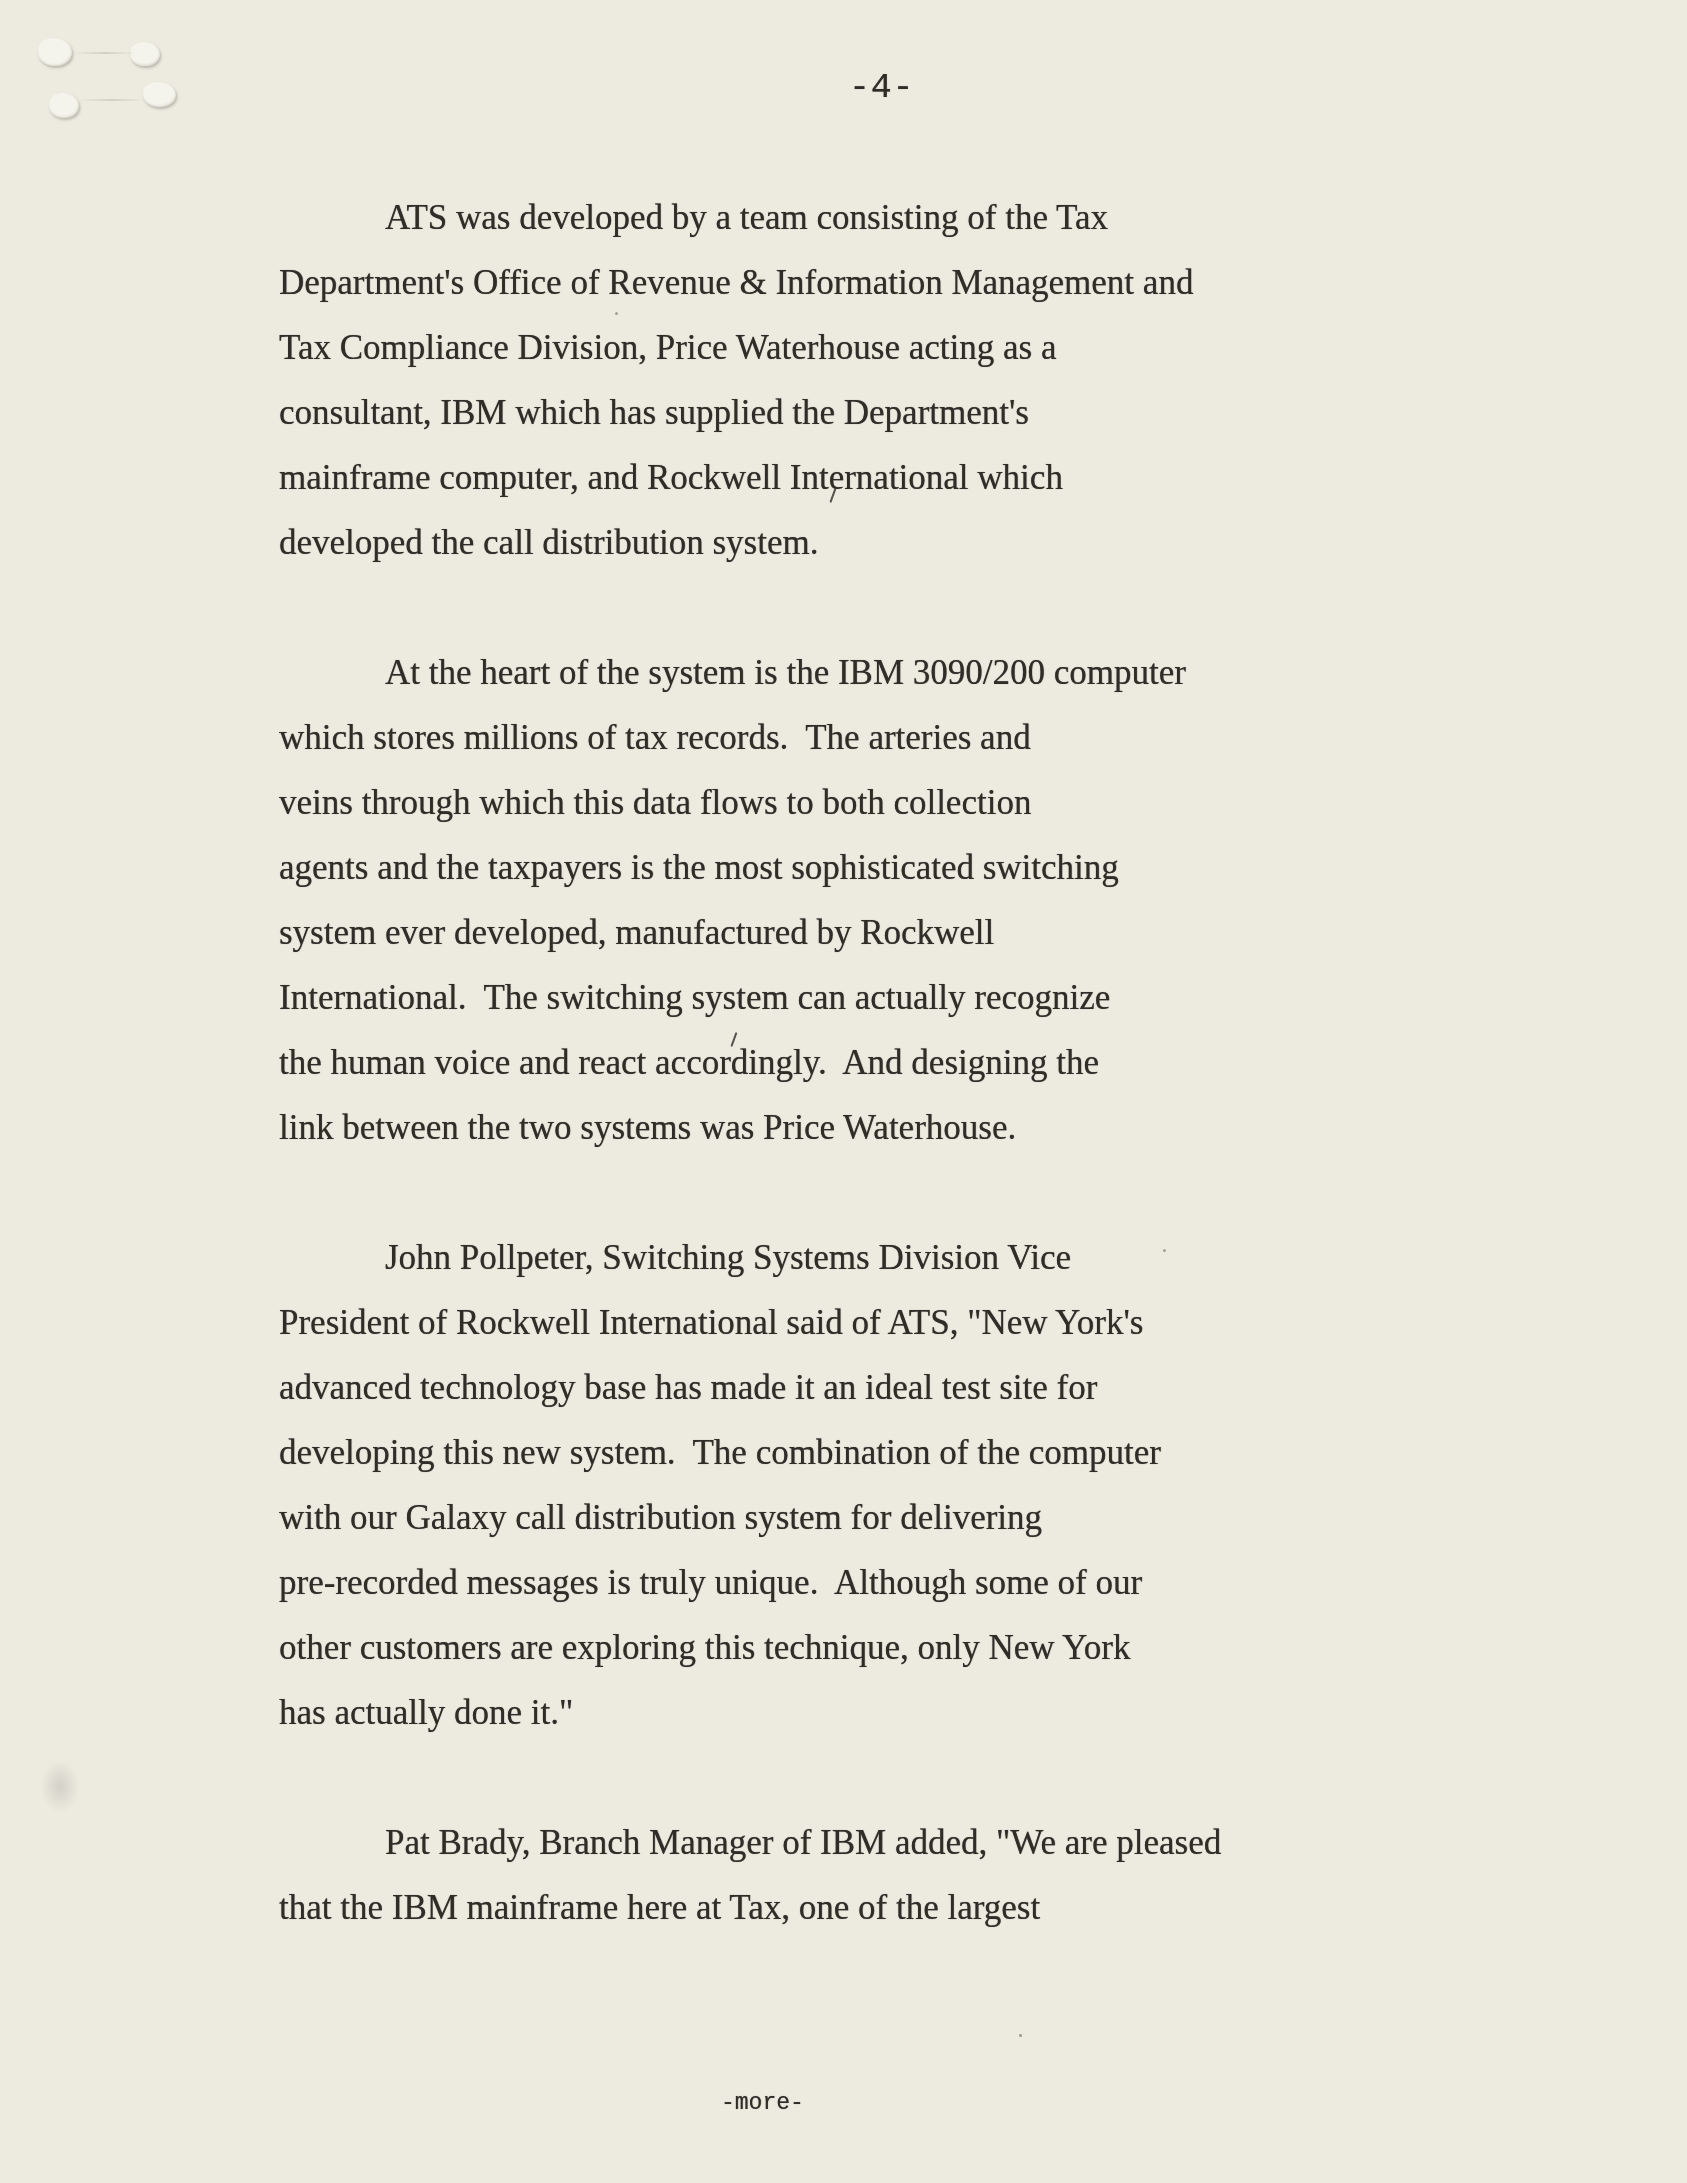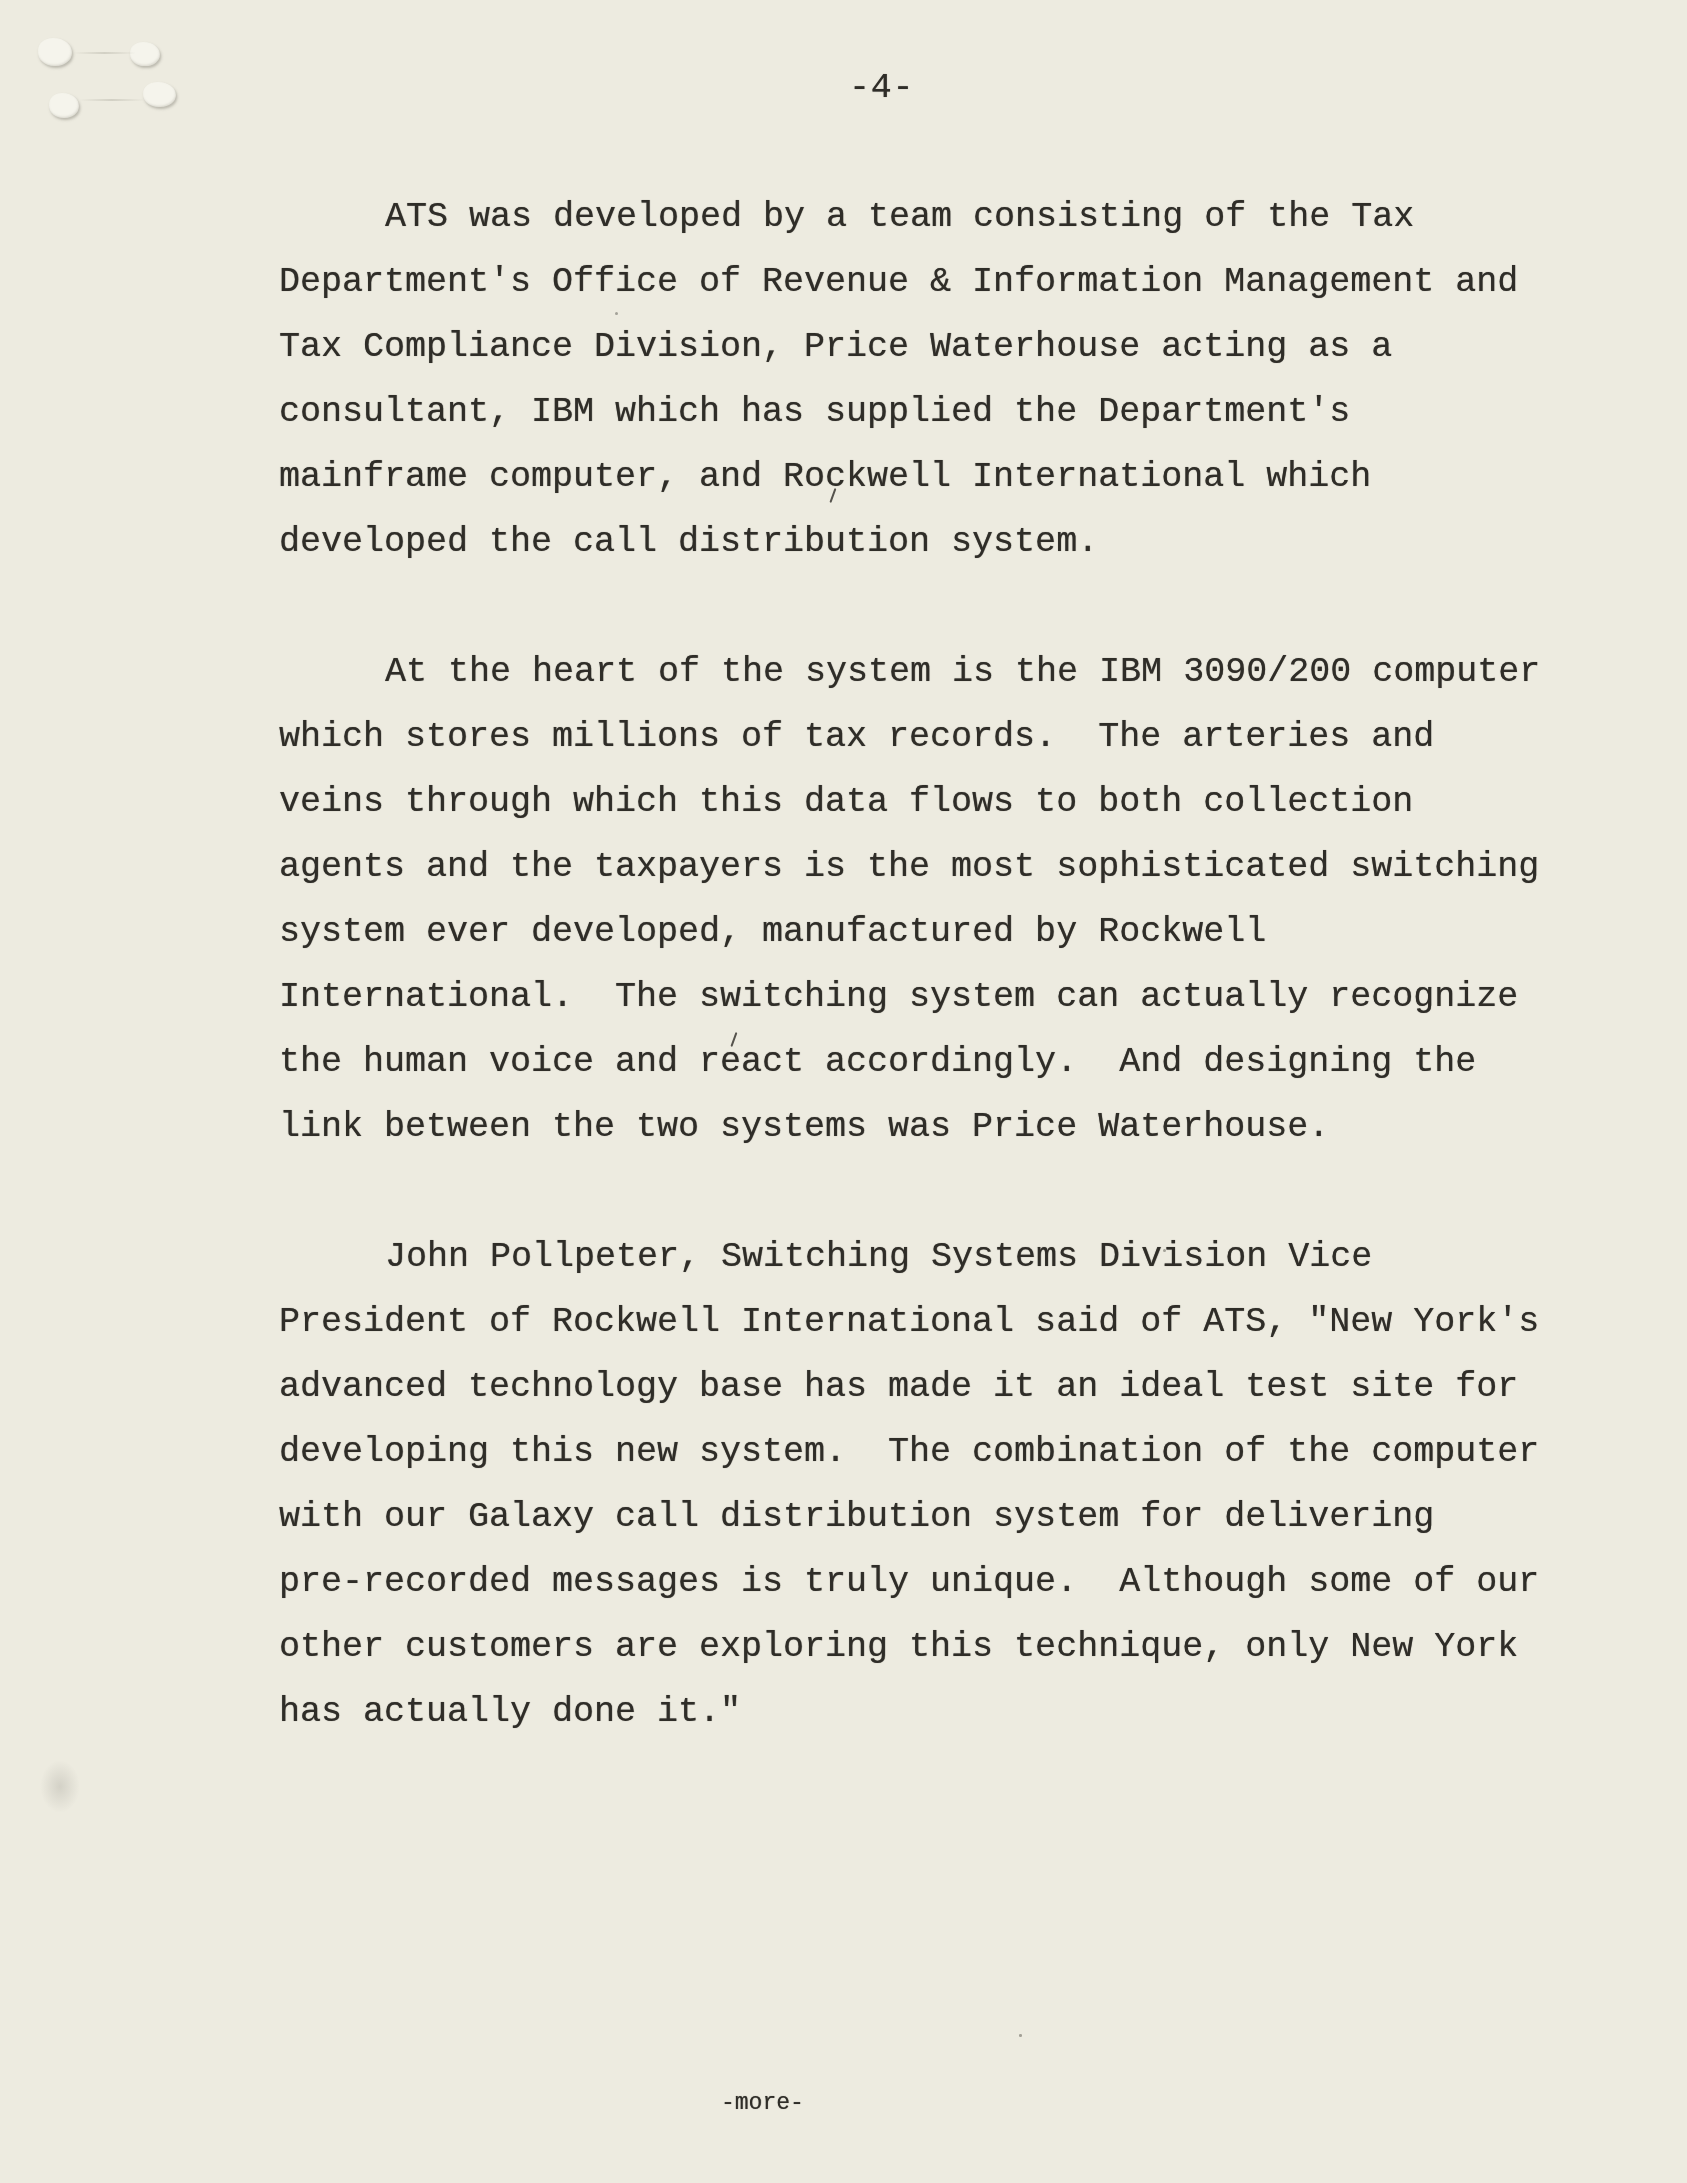--- a/index.html
+++ b/index.html
@@ -40,20 +40,21 @@
     top: 185px;
     left: 279px;
     width: 1317px;
   }
   .para {
     margin: 0 0 65px 0;
     font-size: 35px;
     line-height: 65px;
     white-space: pre-wrap;
     text-indent: 106px;
+    font-family: Liberation Serif, serif;
   }
   .footer-more {
     position: absolute;
     top: 2071px;
     left: 721px;
     font-size: 23px;
     line-height: 65px;
     white-space: pre;
   }
   
@@ -125,18 +126,20 @@
 the human voice and react accordingly.  And designing the
 link between the two systems was Price Waterhouse.</p>
     <p class="para ink">John Pollpeter, Switching Systems Division Vice
 President of Rockwell International said of ATS, "New York's
 advanced technology base has made it an ideal test site for
 developing this new system.  The combination of the computer
 with our Galaxy call distribution system for delivering
 pre-recorded messages is truly unique.  Although some of our
 other customers are exploring this technique, only New York
 has actually done it."</p>
+    <p class="para ink">Pat Brady, Branch Manager of IBM added, "We are pleased
+that the IBM mainframe here at Tax, one of the largest</p>
   </div>
 
   <div class="footer-more ink">-more-</div>
 
 </div>
 
 
 </body></html>

